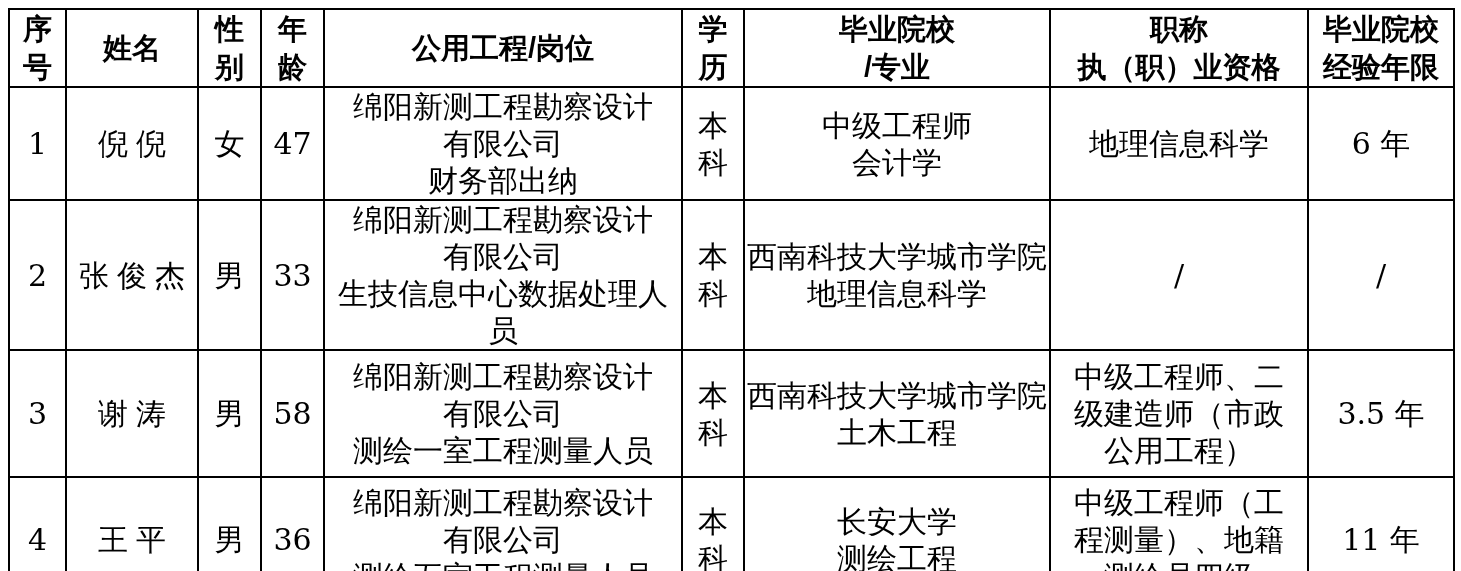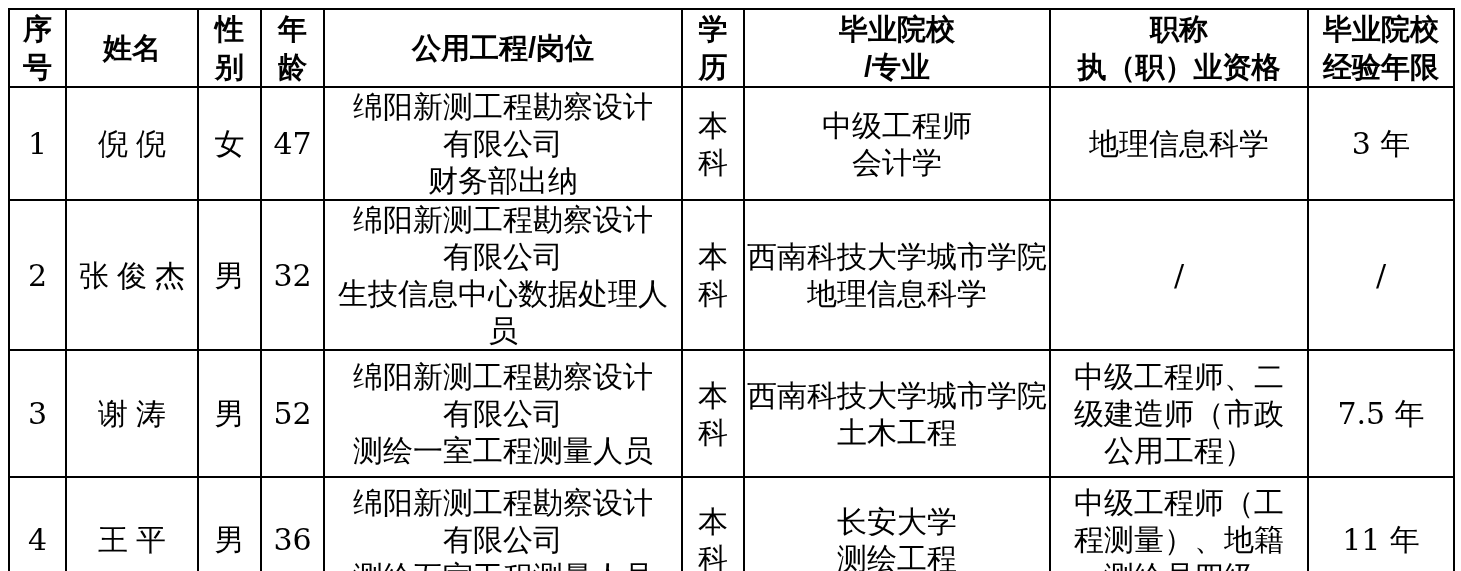--- a/index.html
+++ b/index.html
@@ -91,55 +91,55 @@
       <td>女</td>
       <td>47</td>
       <td>绵阳新测工程勘察设计
 有限公司
 财务部出纳</td>
       <td>本
 科</td>
       <td>中级工程师
 会计学</td>
       <td>地理信息科学</td>
-      <td>3 年</td>
+      <td>6 年</td>
     </tr>
 
     <tr class="row-h-short">
       <td>2</td>
       <td class="cell-name">张俊杰</td>
       <td>男</td>
-      <td>32</td>
+      <td>33</td>
       <td>绵阳新测工程勘察设计
 有限公司
 生技信息中心数据处理人员</td>
       <td>本
 科</td>
       <td>西南科技大学城市学院
 地理信息科学</td>
       <td>/</td>
       <td>/</td>
     </tr>
 
     <tr class="row-h-tall-1">
       <td>3</td>
       <td class="cell-name">谢涛</td>
       <td>男</td>
-      <td>52</td>
+      <td>58</td>
       <td>绵阳新测工程勘察设计
 有限公司
 测绘一室工程测量人员</td>
       <td>本
 科</td>
       <td>西南科技大学城市学院
 土木工程</td>
       <td>中级工程师、二
 级建造师（市政
 公用工程）</td>
-      <td>7.5 年</td>
+      <td>3.5 年</td>
     </tr>
 
     <tr class="row-h-tall-2">
       <td>4</td>
       <td class="cell-name">王平</td>
       <td>男</td>
       <td>36</td>
       <td>绵阳新测工程勘察设计
 有限公司
 测绘五室工程测量人员</td>

